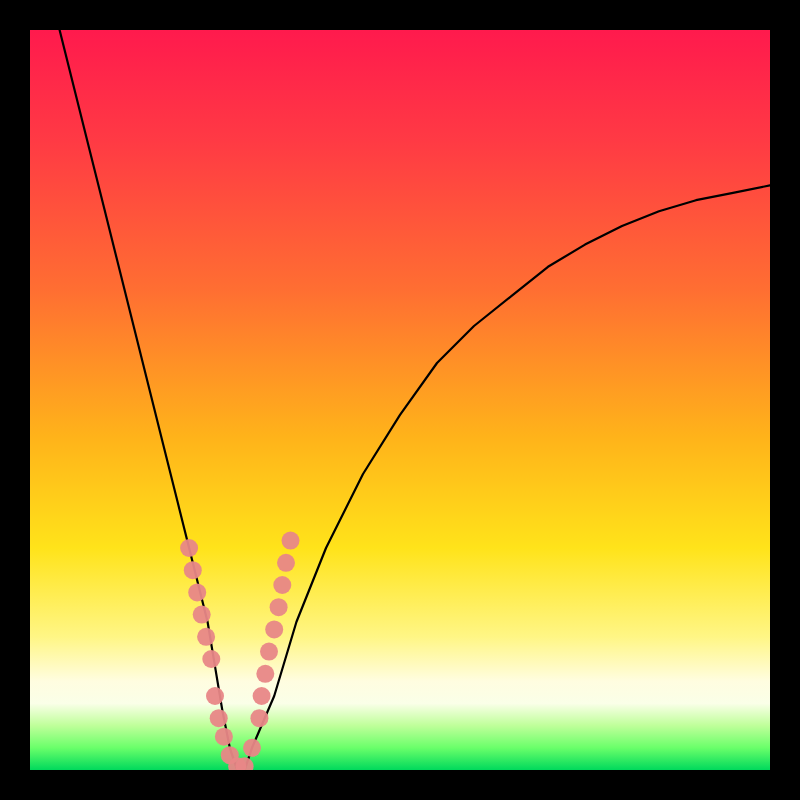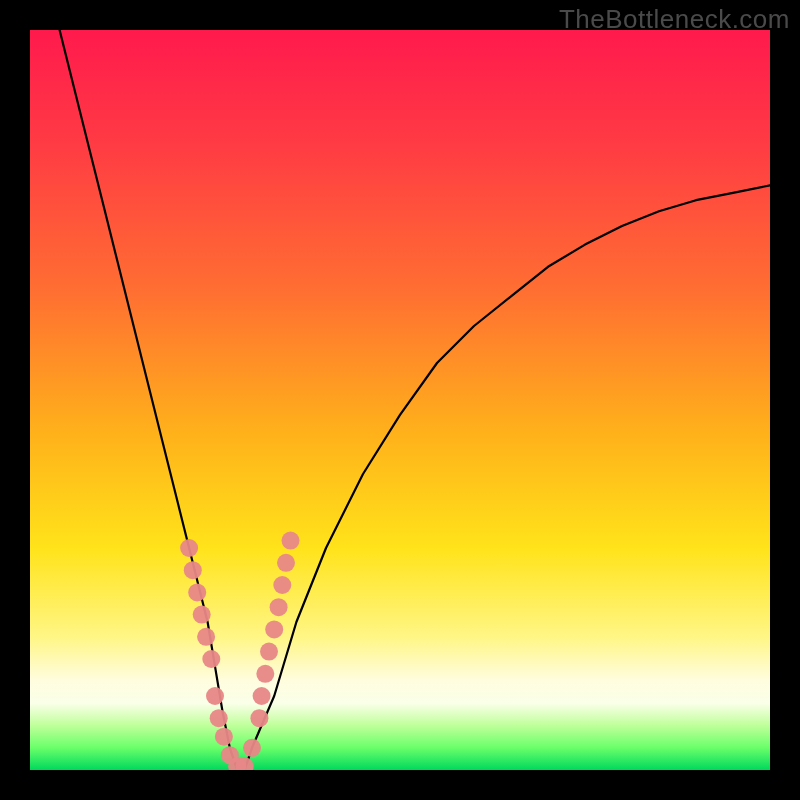--- a/index.html
+++ b/index.html
@@ -58,21 +58,20 @@
     font-size: 26px;
     font-weight: 500;
     letter-spacing: 0.5px;
     user-select: none;
   }
 </style>
 </head>
 <body>
 
 <div class="frame">
-  <div class="watermark">TheBottleneck.com</div>
   <div class="plot">
     <div class="gradient"></div>
     <svg class="curve-svg" viewBox="0 0 740 740" preserveAspectRatio="none">
       <path id="curve-path" fill="none" stroke="#000" stroke-width="2.2" stroke-linejoin="round" stroke-linecap="round" d="M29.6 0.0 L44.4 59.2 L59.2 118.4 L74.0 177.6 L88.8 236.8 L103.6 296.0 L118.4 355.2 L133.2 414.4 L148.0 473.6 L162.8 532.8 L177.6 592.0 L185.0 636.4 L192.4 680.8 L199.8 717.8 L207.2 740.0 L214.6 740.0 L222.0 717.8 L244.2 666.0 L266.4 592.0 L296.0 518.0 L333.0 444.0 L370.0 384.8 L407.0 333.0 L444.0 296.0 L481.0 266.4 L518.0 236.8 L555.0 214.6 L592.0 196.1 L629.0 181.3 L666.0 170.2 L703.0 162.8 L740.0 155.4"></path>
       <g id="scatter-group">
           <circle cx="159.1" cy="518.0" r="9" fill="#e88787" fill-opacity="0.95"></circle>
           <circle cx="162.8" cy="540.2" r="9" fill="#e88787" fill-opacity="0.95"></circle>
           <circle cx="167.2" cy="562.4" r="9" fill="#e88787" fill-opacity="0.95"></circle>
           <circle cx="171.7" cy="584.6" r="9" fill="#e88787" fill-opacity="0.95"></circle>
           <circle cx="176.1" cy="606.8" r="9" fill="#e88787" fill-opacity="0.95"></circle>

